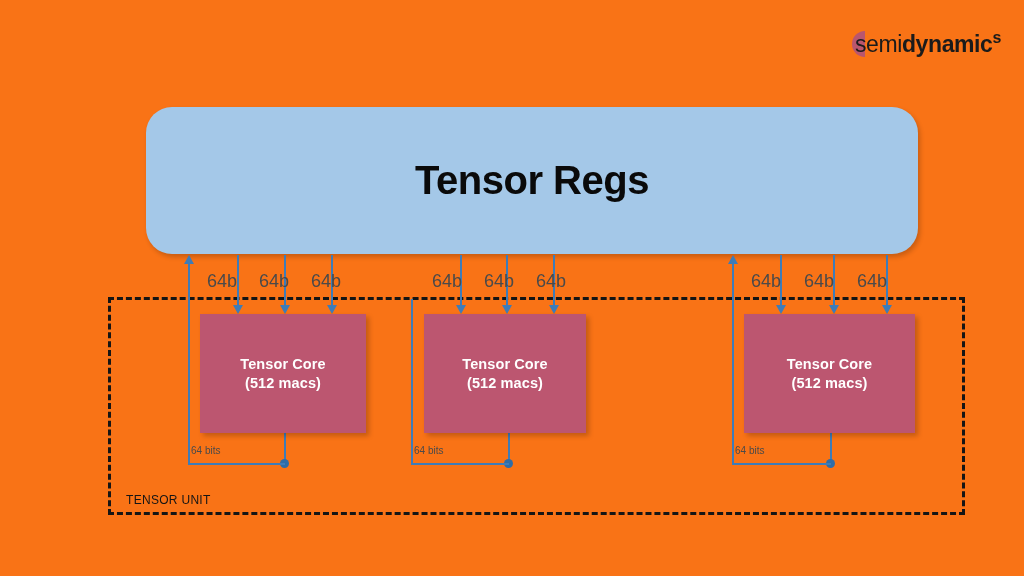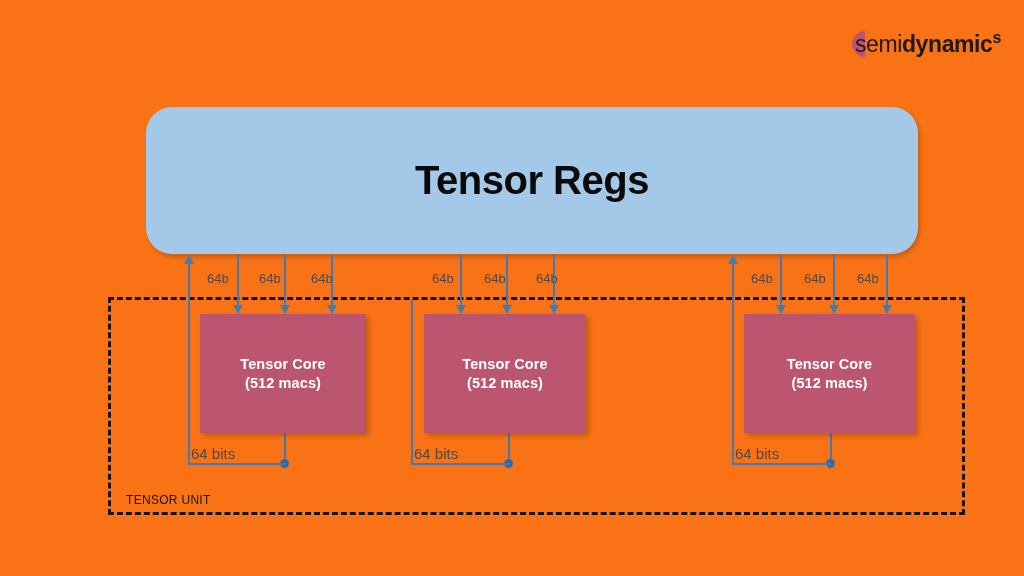--- a/index.html
+++ b/index.html
@@ -150,27 +150,27 @@
   }
   .dot {
     position: absolute;
     width: 9px;
     height: 9px;
     border-radius: 50%;
     background: #2E6DA8;
   }
   .bit-label {
     position: absolute;
-    font-size: 13px;
+    font-size: 18px;
     color: #4a4a4a;
     white-space: nowrap;
   }
   .bits-label {
     position: absolute;
-    font-size: 15px;
+    font-size: 10px;
     color: #4a4a4a;
     white-space: nowrap;
   }
 </style>
 </head>
 <body>
 
 <div id="canvas">
 
   <div id="logo">

